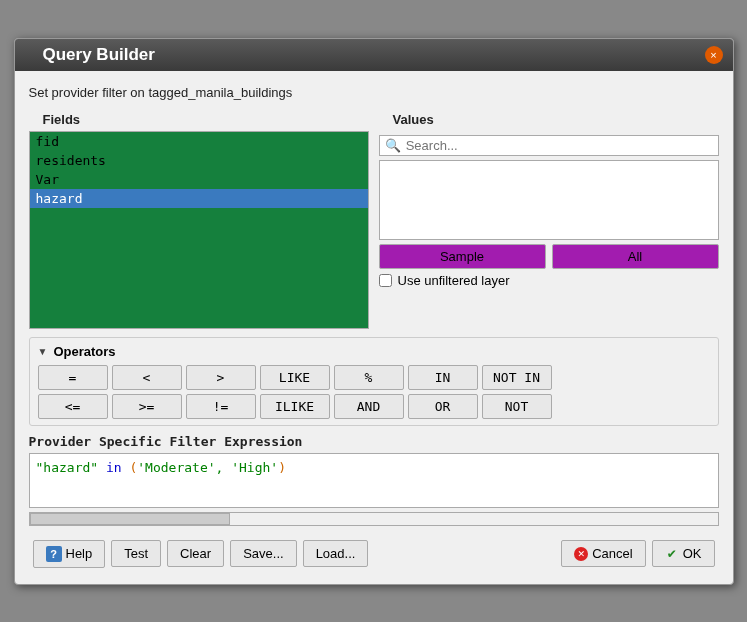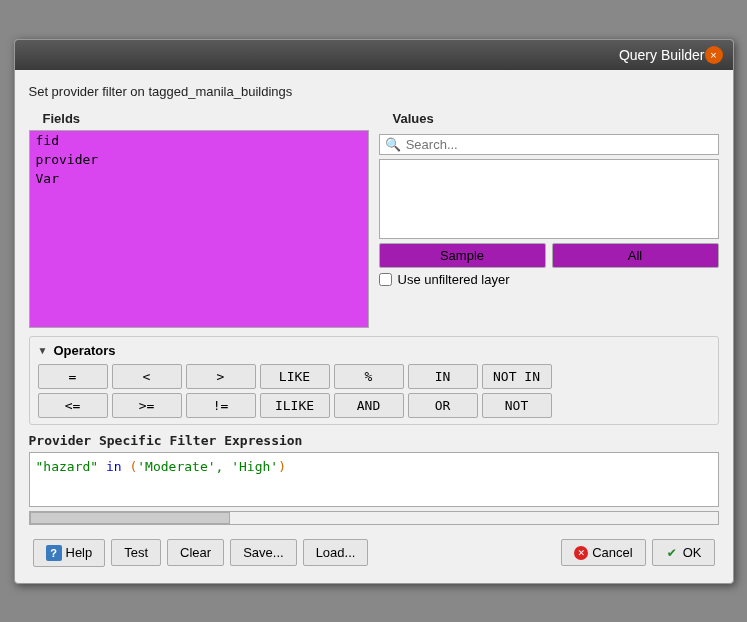--- a/index.html
+++ b/index.html
@@ -25,24 +25,24 @@
     .title-bar {
       background: linear-gradient(to bottom, #5a5a5a, #3a3a3a);
       color: white;
       padding: 6px 10px;
       display: flex;
       justify-content: space-between;
       align-items: center;
       border-radius: 3px 3px 0 0;
     }
     .title-bar-text {
-      font-size: 14px;
-      font-weight: normal;
-      flex: 1;
-      text-align: right;
+      font-size: 17px;
+      font-weight: bold;
+      flex: 1;
+      text-align: left;
     }
     .close-btn {
       width: 18px;
       height: 18px;
       background: #e05a00;
       border-radius: 50%;
       display: flex;
       align-items: center;
       justify-content: center;
       color: white;
@@ -73,21 +73,21 @@
     }
     .section-label {
       font-weight: bold;
       font-size: 13px;
       margin-bottom: 4px;
       color: #222;
       margin-left: 14px;
     }
     .fields-list {
       border: 1px solid #aaa;
-      background: #d946ef;
+      background: #15803d;
       height: 198px;
       overflow-y: auto;
     }
     .fields-list .field-item {
       padding: 2px 6px;
       cursor: pointer;
       font-family: monospace;
       font-size: 13px;
     }
     .fields-list .field-item.selected {
@@ -292,22 +292,23 @@
   <div class="dialog-body">
 
     <div class="subtitle">Set provider filter on tagged_manila_buildings</div>
 
     <div class="two-col">
 
       <div class="col-fields">
         <div class="section-label">Fields</div>
         <div class="fields-list">
           <div class="field-item">fid</div>
-          <div class="field-item">provider</div>
+          <div class="field-item">residents</div>
           <div class="field-item">Var</div>
+          <div class="field-item selected">hazard</div>
         </div>
       </div>
 
       <div class="col-values values-section">
         <div class="section-label">Values</div>
         <div class="search-box">
           <span class="search-icon">🔍</span>
           <input type="text" placeholder="Search..." style="">
         </div>
         <div class="values-list"></div>

